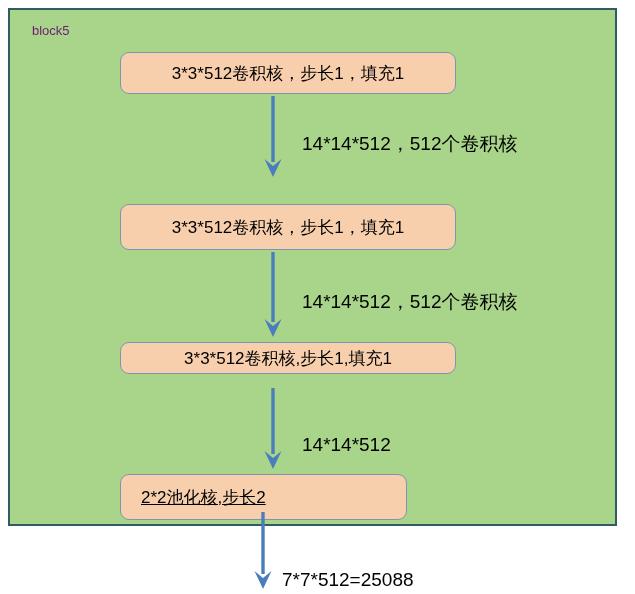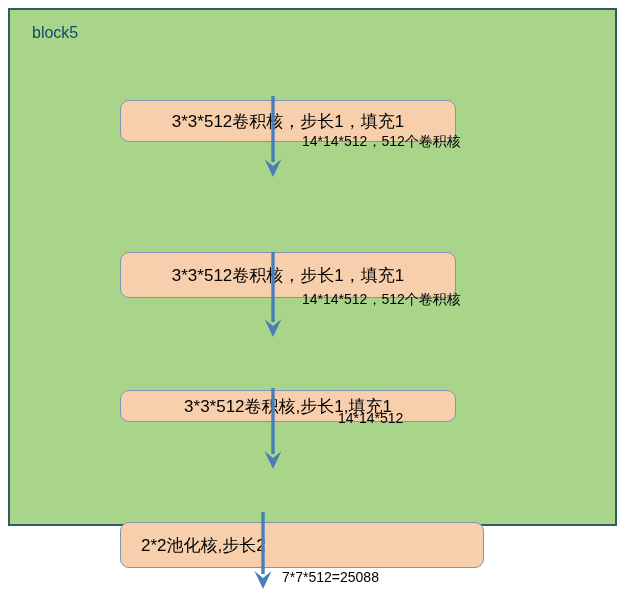--- a/index.html
+++ b/index.html
@@ -31,71 +31,70 @@
     height: 518px;
     background: #a9d58a;
     border: 2px solid #2e5d63;
     box-sizing: border-box;
   }
 
   .block-label {
     position: absolute;
     left: 22px;
     top: 14px;
-    font-size: 16px;
-    color: #0c4a6e;
+    font-size: 13px;
+    color: #701a75;
     line-height: 1.1;
     white-space: nowrap;
   }
 
   
   .node {
     position: absolute;
     background: #f8cfac;
     border: 1.6px solid #7f96b0;
     border-radius: 9px;
     box-sizing: border-box;
     display: flex;
     align-items: center;
     font-size: 17px;
     color: #000000;
     white-space: nowrap;
-    margin-top: 48px;
   }
   .node.centered { justify-content: center; }
   .node.lefted   { justify-content: flex-start; padding-left: 20px; }
 
   #node1 { left: 110px; top: 42px;  width: 336px; height: 42px; }
   #node2 { left: 110px; top: 194px; width: 336px; height: 46px; }
   #node3 { left: 110px; top: 332px; width: 336px; height: 32px; }
-  #node4 { left: 110px; top: 464px; width: 364px; height: 46px; }
+  #node4 { left: 110px; top: 464px; width: 287px; height: 46px; text-decoration: underline; }
 
   
   .arrow {
     position: absolute;
     width: 26px;
   }
   .arrow svg { display: block; overflow: visible; }
 
   #arrow1 { left: 250px; top: 86px;  height: 82px; }
   #arrow2 { left: 250px; top: 242px; height: 86px; }
   #arrow3 { left: 250px; top: 378px; height: 82px; }
   #arrow4 { left: 250px; top: 512px; height: 78px; }
 
   
   .edge-label {
     position: absolute;
-    font-size: 14px;
+    font-size: 19px;
     color: #000000;
     white-space: nowrap;
     line-height: 1.15;
   }
   #label1 { left: 292px; top: 123px; }
   #label2 { left: 292px; top: 281px; }
-  #label3 { left: 292px; top: 400px; margin-left: 36px; }
+  #label3 { left: 292px; top: 424px; }
   #label4 { left: 282px; top: 535px; margin-top: 34px; }
 </style>
 </head>
 <body>
 
 <div id="diagram">
 
   <div class="block-container">
     <div class="block-label">block5</div>
 

